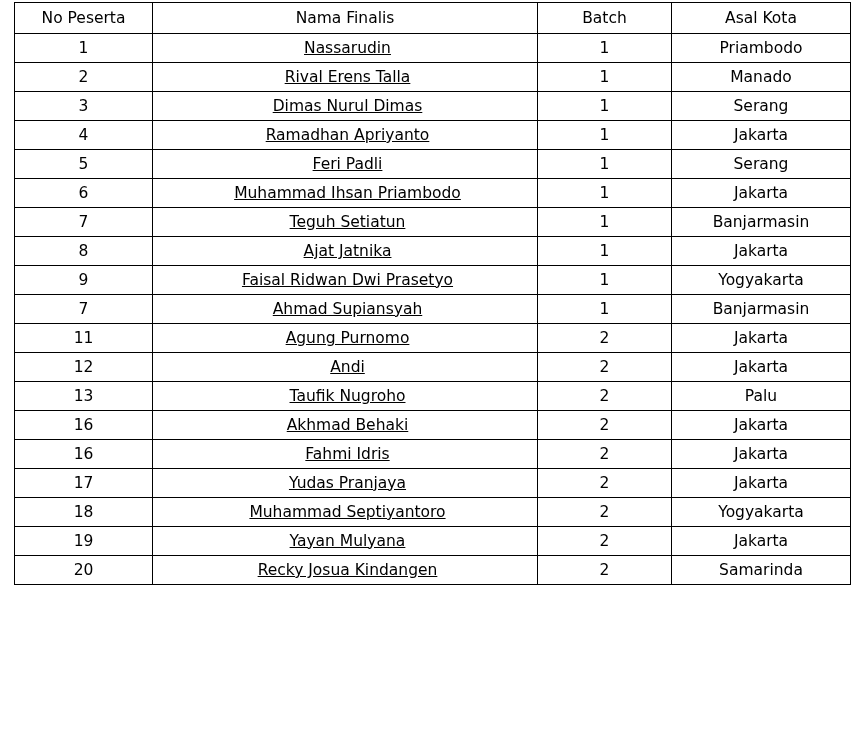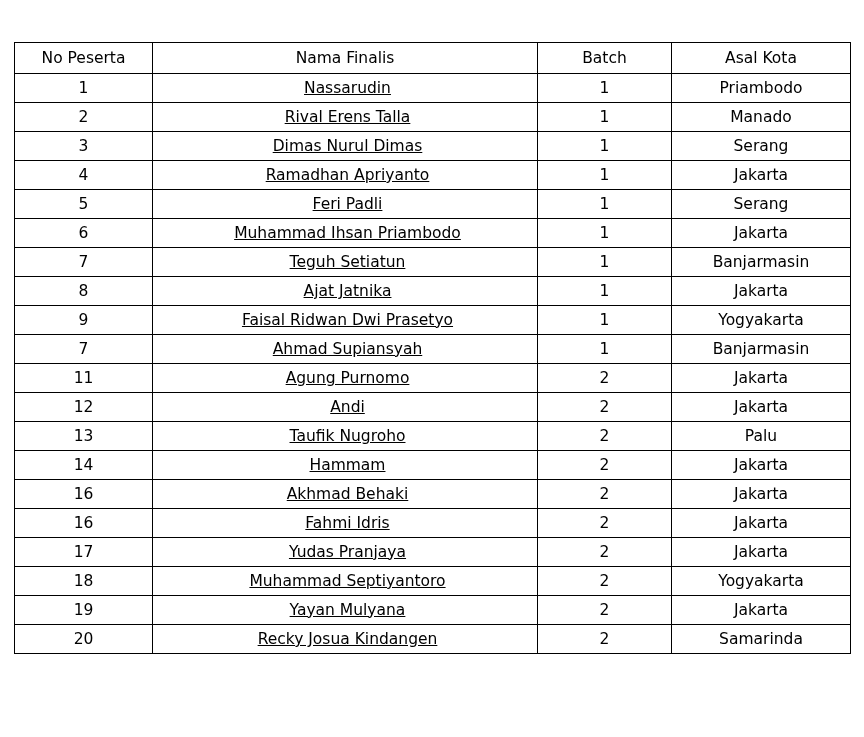--- a/index.html
+++ b/index.html
@@ -18,21 +18,20 @@
     position: relative;
     width: 864px;
     height: 737px;
     box-sizing: border-box;
     padding: 2px 6px 0 14px;
   }
   table.finalist-table {
     border-collapse: collapse;
     width: 836px;
     table-layout: fixed;
-    margin-top: 40px;
   }
   table.finalist-table col.c-no    { width: 138px; }
   table.finalist-table col.c-nama  { width: 385px; }
   table.finalist-table col.c-batch { width: 134px; }
   table.finalist-table col.c-kota  { width: 179px; }
 
   table.finalist-table th,
   table.finalist-table td {
     border: 1px solid #000000;
     font-weight: normal;
@@ -149,26 +148,20 @@
           <td class="col-batch">2</td>
           <td class="col-kota">Jakarta</td>
         </tr>
         <tr>
           <td class="col-no">13</td>
           <td class="col-nama">Taufik Nugroho</td>
           <td class="col-batch">2</td>
           <td class="col-kota">Palu</td>
         </tr>
         <tr>
-          <td class="col-no">14</td>
-          <td class="col-nama">Hammam</td>
-          <td class="col-batch">2</td>
-          <td class="col-kota">Jakarta</td>
-        </tr>
-        <tr>
           <td class="col-no">16</td>
           <td class="col-nama">Akhmad Behaki</td>
           <td class="col-batch">2</td>
           <td class="col-kota">Jakarta</td>
         </tr>
         <tr>
           <td class="col-no">16</td>
           <td class="col-nama">Fahmi Idris</td>
           <td class="col-batch">2</td>
           <td class="col-kota">Jakarta</td>

